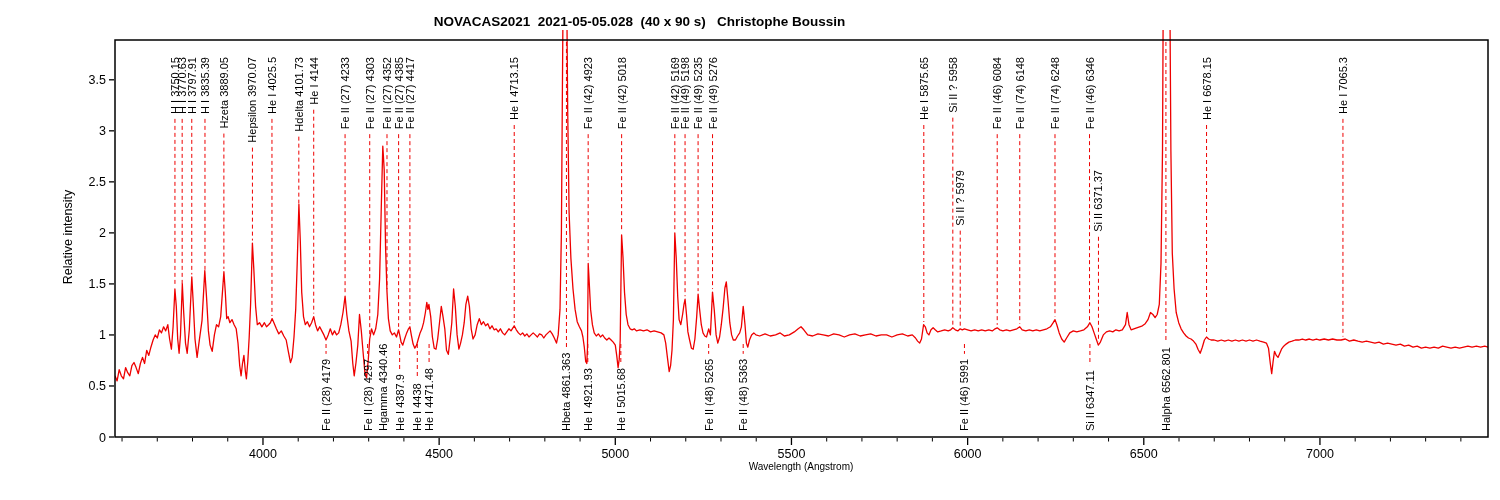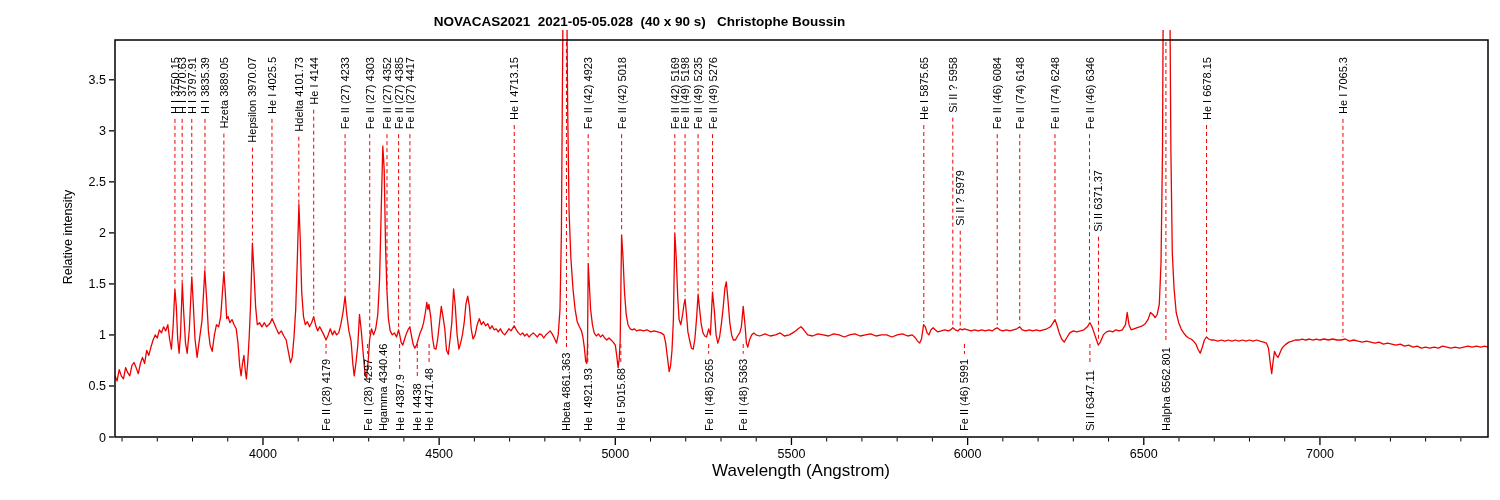--- a/index.html
+++ b/index.html
@@ -4,21 +4,21 @@
 <style>
   html,body{margin:0;padding:0;background:#ffffff;}
   body{width:1500px;height:500px;overflow:hidden;font-family:"Liberation Sans",sans-serif;}
   #chart{position:relative;width:1500px;height:500px;background:#ffffff;}
   #plot{position:absolute;left:0;top:0;}
   .chart-title{position:absolute;top:14px;left:0;width:1279px;text-align:center;
     font-size:13.5px;font-weight:bold;color:#000;white-space:pre;}
   .y-label{position:absolute;left:68px;top:237px;transform:translate(-50%,-50%) rotate(-90deg);
     font-size:12.5px;color:#000;white-space:nowrap;}
   .x-label{position:absolute;left:801px;top:461px;transform:translateX(-50%);
-    font-size:17px;color:#000;white-space:nowrap;}
+    font-size:10px;color:#000;white-space:nowrap;}
   svg text{font-family:"Liberation Sans",sans-serif;fill:#000;}
   svg .tick-label{font-size:12.5px;}
   svg .ann-label{font-size:11px;}
 </style>
 </head>
 <body>
 
 <div id="chart">
   <svg id="plot" width="1500" height="500" viewBox="0 0 1500 500">
       <defs>

